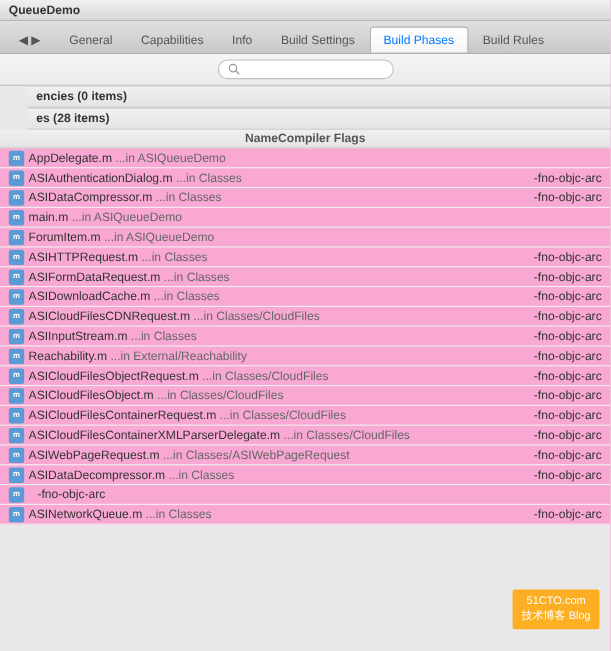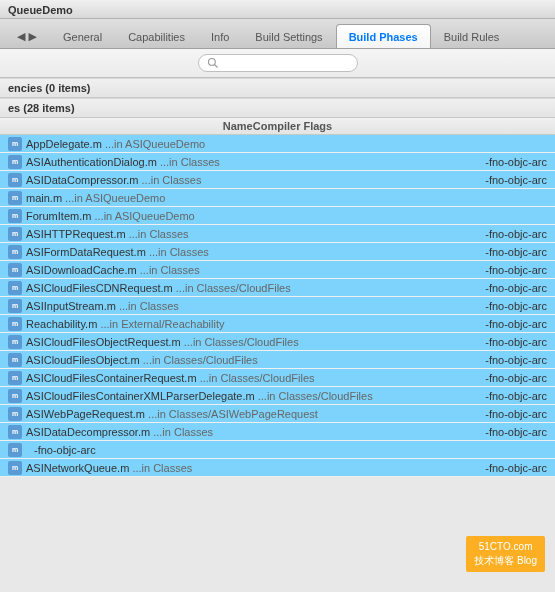--- a/index.html
+++ b/index.html
@@ -52,21 +52,21 @@
       background: transparent;
       white-space: nowrap;
       height: 24px;
       display: flex;
       align-items: center;
     }
     .tab.active {
       background: linear-gradient(to bottom, #ffffff, #f5f5f5);
       border-color: #a0a0a0;
       color: #007aff;
-      font-weight: 700;
+      font-weight: 400;
     }
     .tab.active-blue {
       color: #007aff;
     }
 
     
     .search-bar {
       background: linear-gradient(to bottom, #f5f5f5, #ebebeb);
       border-bottom: 1px solid #c0c0c0;
       padding: 5px 8px;
@@ -101,25 +101,26 @@
 
     
     .section-header {
       background: linear-gradient(to bottom, #f0f0f0, #e4e4e4);
       border-bottom: 1px solid #c8c8c8;
       border-top: 1px solid #d8d8d8;
       padding: 3px 8px;
       font-size: 11px;
       font-weight: 600;
       color: #333;
+      margin-left: 25px;
     }
 
     
     .file-list {
-      background: #7dd3fc;
+      background: #f9a8d4;
       overflow: hidden;
     }
     .list-header {
       display: flex;
       justify-content: center;
       background: linear-gradient(to bottom, #f0f0f0, #e4e4e4);
       border-bottom: 1px solid #c8c8c8;
       padding: 2px 8px;
     }
     .list-header-col {

